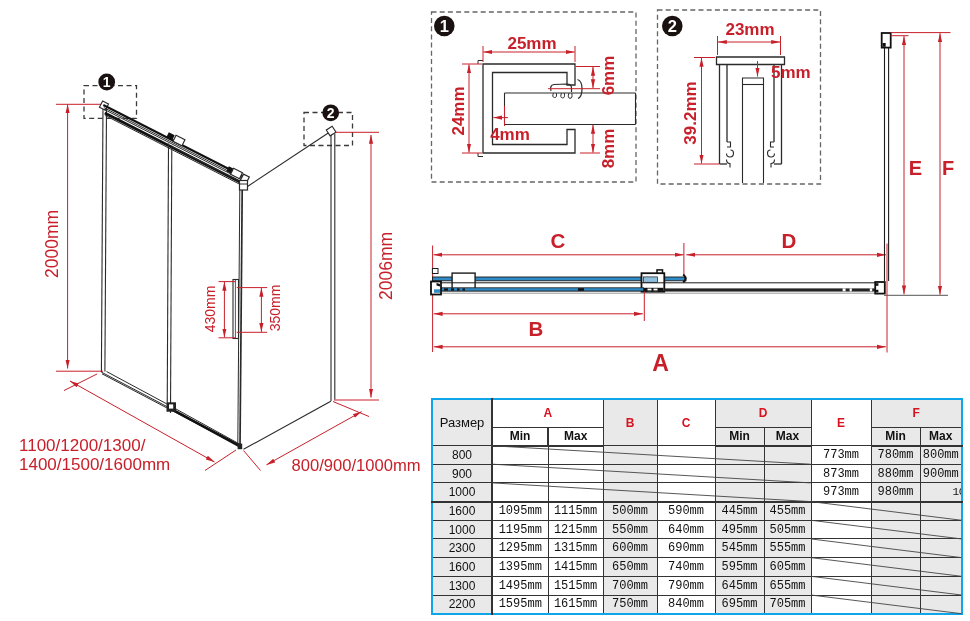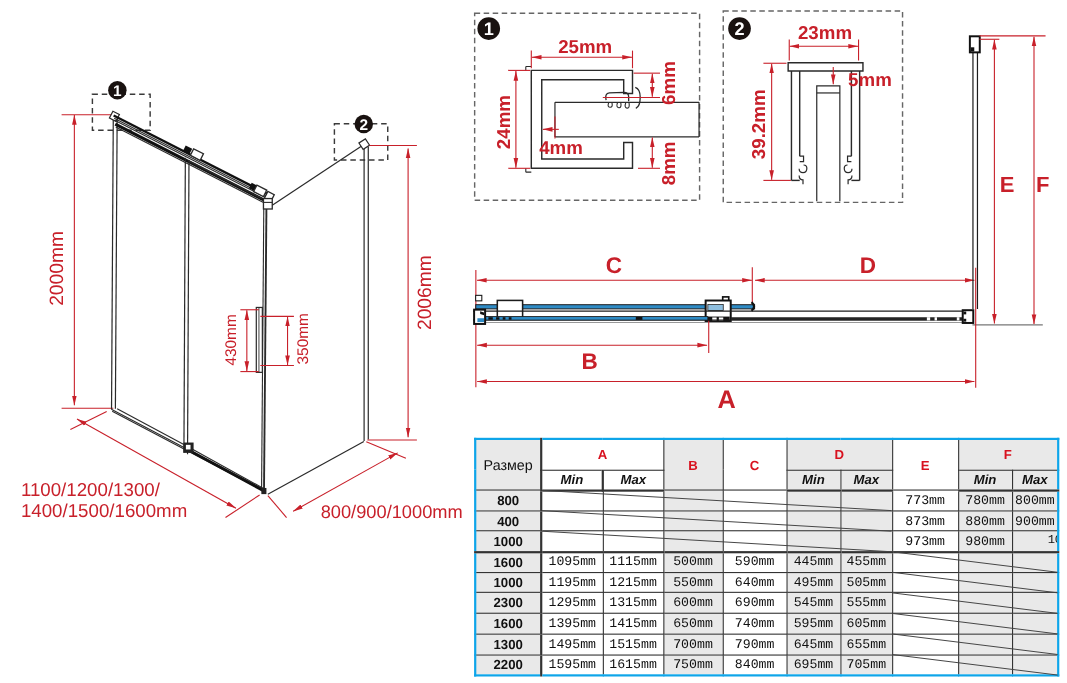--- a/index.html
+++ b/index.html
@@ -6,22 +6,22 @@
   body{width:970px;height:621px;position:relative;font-family:"Liberation Sans",sans-serif;}
   #stage{position:absolute;left:0;top:0;width:970px;height:621px;}
   svg{position:absolute;left:0;top:0;}
   table.spec{border-collapse:collapse;table-layout:fixed;width:530px;border:2px solid #0ea5e9;
     font-family:"Liberation Sans",sans-serif;color:#111;}
   table.spec td{border:1px solid #333;text-align:center;vertical-align:middle;
     padding:0;font-size:12px;overflow:hidden;}
   td.g{background:#e9e9e9;}
   td.w{background:#ffffff;}
   td.hletter{font-size:21px;font-weight:bold;color:#d8121f;}
-  td.mm{font-weight:bold;font-size:13px;font-style:italic;}
-  td.rowlab{font-weight:bold;font-size:11.5px;}
+  td.mm{font-weight:bold;font-size:13px;}
+  td.rowlab{font-weight:normal;font-size:11.5px;}
   td.val{font-size:12.3px;font-family:Liberation Mono, monospace;}
   tr.thick td{border-bottom-width:2px;}
   table.spec tr td:first-child{border-right-width:2px;}
 </style>
 </head>
 <body>
 <div id="stage">
 
 <div style="position:absolute;left:431px;top:398px;">
 <table class="spec">
@@ -65,21 +65,21 @@
             <td class="g"></td>
             <td class="w"></td>
   <td class="g"></td>
             <td class="g"></td>
   <td class="w val">773mm</td>
             <td class="g val">780mm</td>
             <td class="g val">800mm</td>
 </tr>
 
 <tr style="height:18.7px">
-  <td class="g rowlab">400</td>
+  <td class="g rowlab">900</td>
   <td class="w"></td>
             <td class="w"></td>
             <td class="g"></td>
             <td class="w"></td>
   <td class="g"></td>
             <td class="g"></td>
   <td class="w val">873mm</td>
             <td class="g val">880mm</td>
             <td class="g val">900mm</td>
 </tr>

